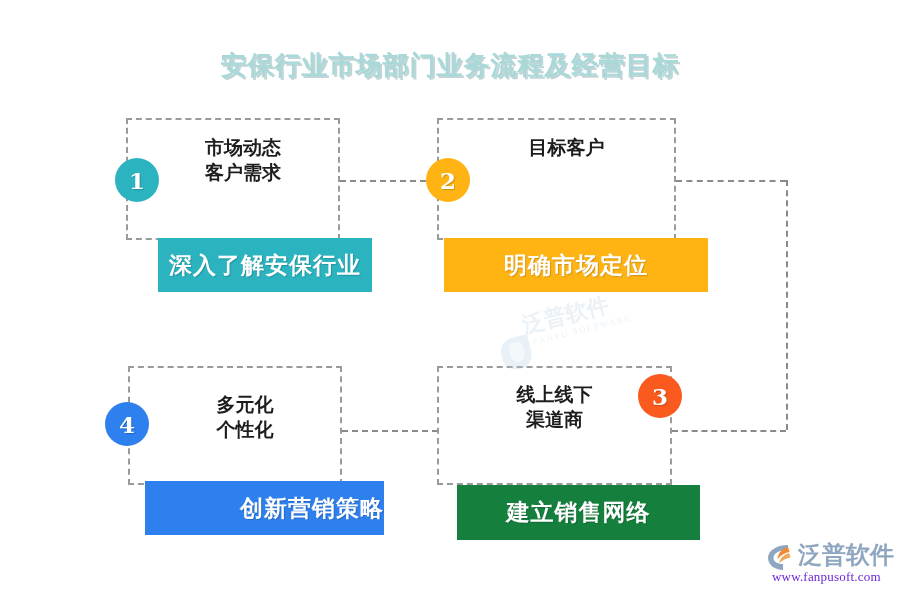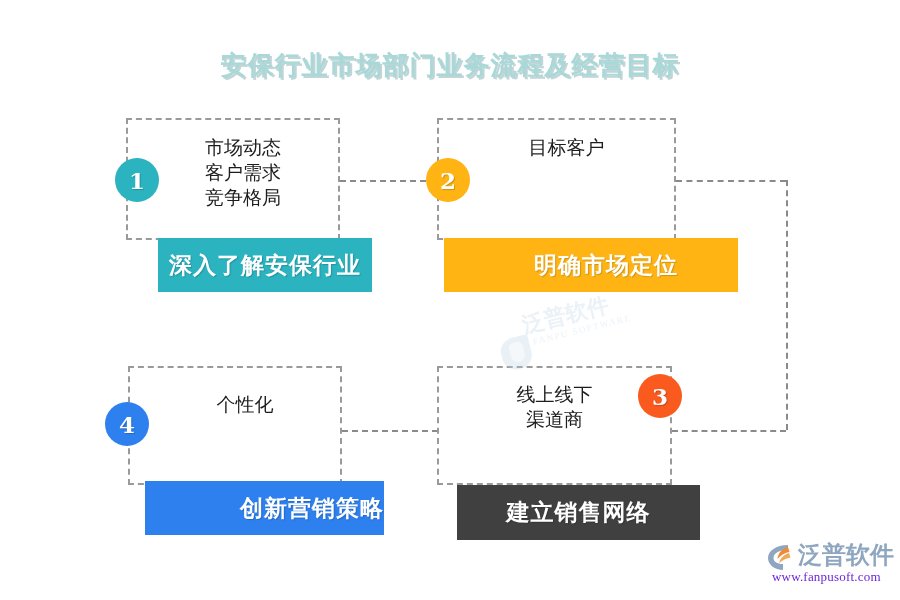--- a/index.html
+++ b/index.html
@@ -58,21 +58,21 @@
     border: 2px dashed #9a9a9a;
     box-sizing: border-box;
     background: transparent;
     z-index: 2;
   }
   .detail-text {
     position: absolute;
     z-index: 4;
     text-align: center;
     font-family: "DejaVu Serif", "Liberation Serif", serif;
-    font-weight: normal;
+    font-weight: bold;
     font-size: 19px;
     line-height: 25px;
     color: #1d1d1d;
     text-shadow: 1px 1px 0 rgba(255,255,255,0.9);
     white-space: nowrap;
   }
   .detail-text span {
     display: block;
   }
 
@@ -212,57 +212,57 @@
   <div class="conn conn-h" style="left:676px; top:180px; width:110px;"></div>
   <div class="conn conn-v" style="left:786px; top:180px; height:250px;"></div>
   <div class="conn conn-h" style="left:672px; top:430px; width:114px;"></div>
 
   <div class="conn conn-h" style="left:342px; top:430px; width:96px;"></div>
 
   <div class="detail-box" style="left:126px; top:118px; width:214px; height:122px;"></div>
   <div class="detail-text" style="left:146px; top:135px; width:194px;">
     <span>市场动态</span>
     <span>客户需求</span>
-    <span>竞争格局</span>
   </div>
   <div class="bar" style="left:126px; top:238px; width:214px; height:54px; background:#2bb3c0;">
     <span>深入了解安保行业</span>
   </div>
   <div class="step-circle" style="left:115px; top:158px; background:#2bb3c0;">
     <span>1</span>
   </div>
 
   <div class="detail-box" style="left:437px; top:118px; width:239px; height:122px;"></div>
   <div class="detail-text" style="left:457px; top:135px; width:219px;">
     <span>目标客户</span>
   </div>
-  <div class="bar" style="left:412px; top:238px; width:264px; height:54px; background:#ffb414;padding-left:30px;">
+  <div class="bar" style="left:412px; top:238px; width:264px; height:54px; background:#ffb414;">
     <span>明确市场定位</span>
   </div>
   <div class="step-circle" style="left:426px; top:158px; background:#ffb414;">
     <span>2</span>
   </div>
 
   <div class="detail-box" style="left:128px; top:366px; width:214px; height:119px;"></div>
   <div class="detail-text" style="left:148px; top:392px; width:194px;">
+    <span>多元化</span>
     <span>个性化</span>
   </div>
   <div class="bar" style="left:113px; top:481px; width:239px; height:54px; background:#2e80ee;justify-content:flex-end;">
     <span>创新营销策略</span>
   </div>
   <div class="step-circle" style="left:105px; top:402px; background:#2e80ee;">
     <span>4</span>
   </div>
 
   <div class="detail-box" style="left:437px; top:366px; width:235px; height:119px;"></div>
   <div class="detail-text" style="left:447px; top:382px; width:215px;">
     <span>线上线下</span>
     <span>渠道商</span>
   </div>
-  <div class="bar" style="left:425px; top:485px; width:243px; height:55px; background:#404040;">
+  <div class="bar" style="left:425px; top:485px; width:243px; height:55px; background:#15803d;">
     <span>建立销售网络</span>
   </div>
   <div class="step-circle" style="left:638px; top:374px; background:#fa5a1e;">
     <span>3</span>
   </div>
 
   <div id="watermark">
     <div class="wm-mark"></div>
     <div class="wm-cn">泛普软件</div>
     <div class="wm-en">FANPU SOFTWARE</div>

